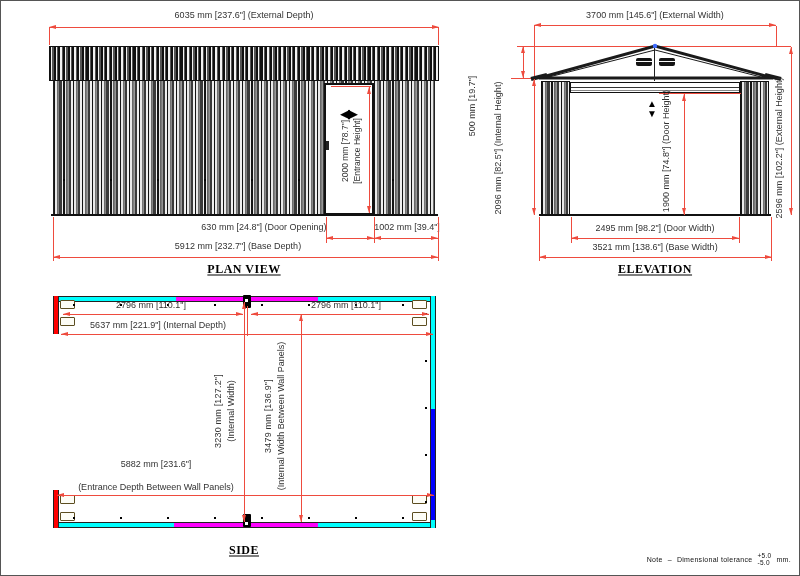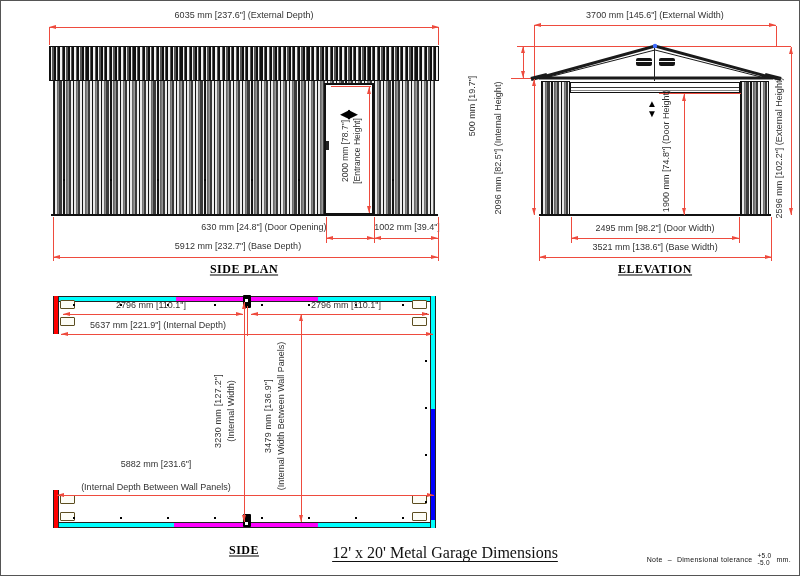--- a/index.html
+++ b/index.html
@@ -88,21 +88,21 @@
   <div class="dt" style="left:263px;top:226px;">630 mm [24.8"] (Door Opening)</div>
   <div class="dimh" style="left:325px;top:237px;width:48px;"></div>
   <div class="dt" style="left:406px;top:226px;">1002 mm [39.4"]</div>
   <div class="dimh" style="left:373px;top:237px;width:64px;"></div>
   <div class="dt" style="left:237px;top:245px;">5912 mm [232.7"] (Base Depth)</div>
   <div class="dimh" style="left:52px;top:256px;width:385px;"></div>
   <div class="tkv" style="left:52px;top:216px;height:44px;"></div>
   <div class="tkv" style="left:325px;top:216px;height:26px;"></div>
   <div class="tkv" style="left:373px;top:216px;height:26px;"></div>
   <div class="tkv" style="left:437px;top:216px;height:44px;"></div>
-  <div class="titled" style="left:243px;top:268px;">SIDE PLAN</div>
+  <div class="titled" style="left:243px;top:268px;">PLAN VIEW</div>
 
   <div class="dt" style="left:654px;top:14px;">3700 mm [145.6"] (External Width)</div>
   <div class="dimh" style="left:533px;top:24px;width:242px;"></div>
   <div class="tkv" style="left:533px;top:25px;height:52px;"></div>
   <div class="tkv" style="left:775px;top:25px;height:20px;"></div>
   <div class="tkh" style="left:516px;top:45px;width:274px;"></div>
   <div class="tkh" style="left:510px;top:77px;width:32px;"></div>
   <div class="dimv" style="left:522px;top:45px;height:32px;"></div>
   <div class="dtv" style="left:471px;top:105px;">500 mm [19.7"]</div>
 
@@ -181,25 +181,24 @@
     <span style="display:block;letter-spacing:.2px;">3230 mm [127.2"]</span>
     <span style="display:block;">(Internal Width)</span>
   </div>
   <div class="dimv" style="left:300px;top:313px;height:208px;"></div>
   <div class="dtv dtv2" style="left:274px;top:415px;">
     <span style="display:block;letter-spacing:.2px;">3479 mm [136.9"]</span>
     <span style="display:block;">(Internal Width Between Wall Panels)</span>
   </div>
 
   <div class="dt" style="left:155px;top:463px;">5882 mm [231.6"]</div>
-  <div class="dt" style="left:155px;top:486px;">(Internal Depth Between Wall Panels)</div>
+  <div class="dt" style="left:155px;top:486px;">(Entrance Depth Between Wall Panels)</div>
   <div class="dimh" style="left:56px;top:494px;width:377px;"></div>
   <div class="titled" style="left:243px;top:549px;">SIDE</div>
 
-  <div id="title-main" style="left:444px;top:552px;">12' x 20' Metal Garage Dimensions</div>
   <div id="note">
     <span>Note</span>
     <span>–</span>
     <span>Dimensional tolerance</span>
     <span class="tol">
       <span>+5.0</span>
       <span>-5.0</span>
     </span>
     <span>mm.</span>
   </div>

